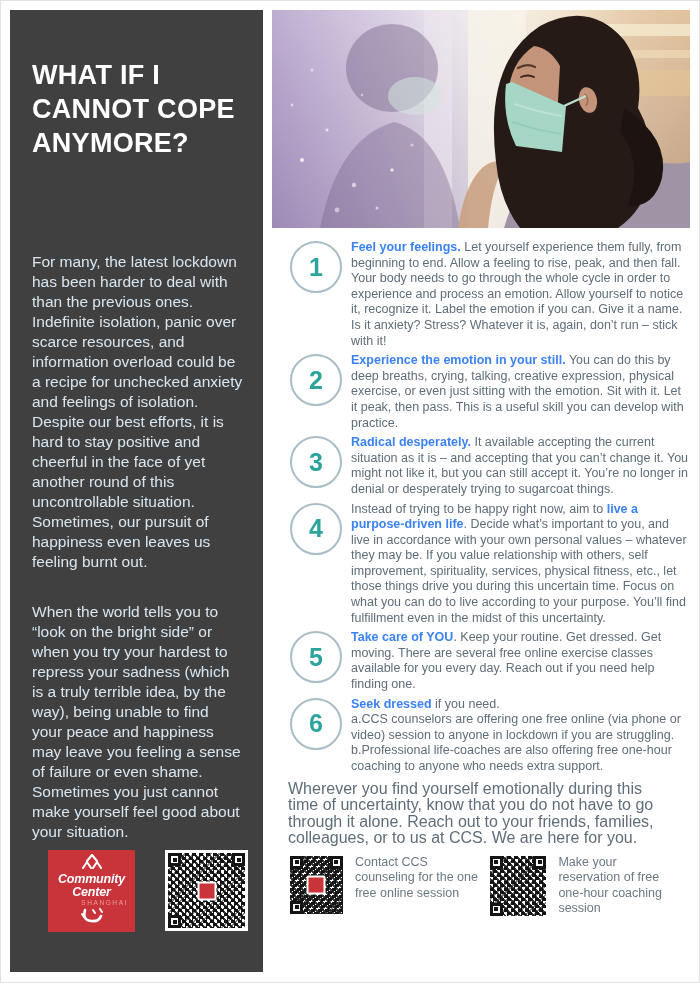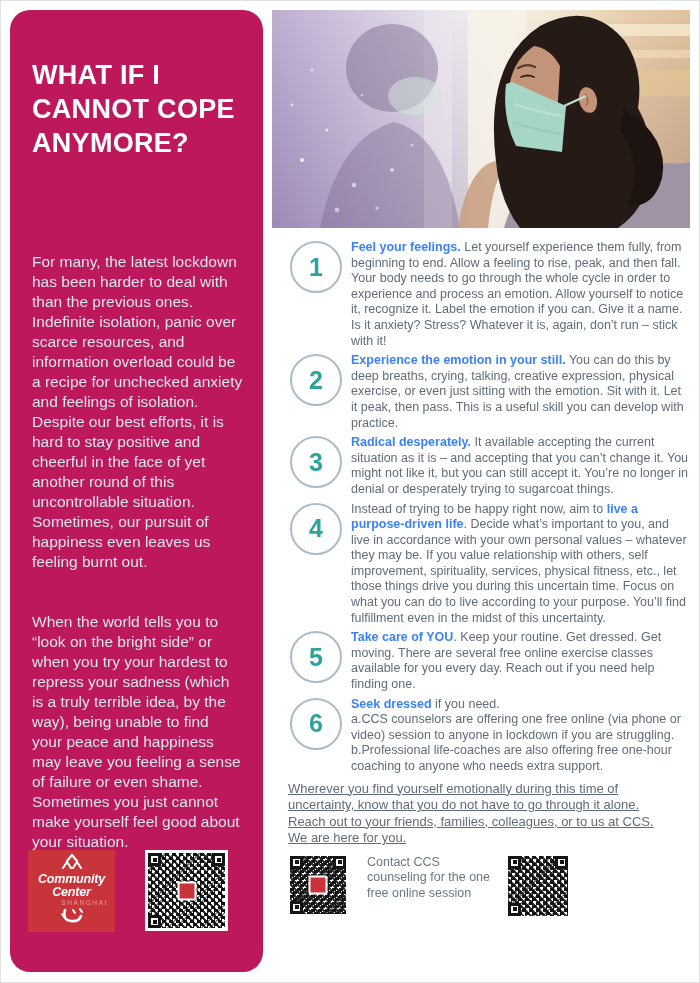--- a/index.html
+++ b/index.html
@@ -2,29 +2,29 @@
 <html><head>
 <meta charset="utf-8">
 <style>
   html,body{margin:0;padding:0;background:#fff;}
   .poster{position:relative;width:700px;height:983px;background:#ffffff;
     font-family:"Liberation Sans",sans-serif;overflow:hidden;
     outline:1px solid #e2e2e2;outline-offset:-1px;}
 
   
   .sidebar{position:absolute;left:10px;top:10px;width:253px;height:962px;
-    background:#be185d;box-sizing:border-box;padding:48px 20px 0 22px;border-radius:20px;}
+    background:#404040;box-sizing:border-box;padding:48px 20px 0 22px;}
   .title{margin:0;color:#ffffff;font-size:27px;line-height:34px;font-weight:bold;
     letter-spacing:.3px;white-space:pre-line;}
   .side-p{color:#d9e6f0;font-size:15.5px;line-height:20px;margin:0;}
   .side-p1{margin-top:92px;}
-  .side-p2{margin-top:40px;}
+  .side-p2{margin-top:30px;}
   .logo-row{position:absolute;left:18px;bottom:40px;display:flex;align-items:flex-start;}
   .cc-logo{width:87px;height:82px;background:#c8343a;display:flex;flex-direction:column;
-    align-items:center;justify-content:center;box-sizing:border-box;padding:3px 3px;}
+    align-items:center;justify-content:center;box-sizing:border-box;padding:3px 3px;margin-left:20px;}
   .cc-name{color:#ffffff;font-weight:bold;font-style:italic;font-size:12.5px;line-height:12.5px;
     white-space:pre-line;text-align:center;letter-spacing:-.2px;}
   .cc-city{color:#ee9d9a;font-size:6.5px;letter-spacing:1.6px;line-height:8px;
     align-self:flex-end;margin:1px 4px 1px 0;}
 
   
   .qr{position:relative;background:#ffffff;}
   .qr-side{width:83px;height:81px;margin-left:30px;}
   .qr .noise{position:absolute;inset:3px;
     background:
@@ -44,26 +44,26 @@
   
   .content{position:absolute;left:272px;top:240px;width:418px;}
   .intro{margin:0 0 8px 20px;width:368px;font-size:13px;line-height:19px;color:#5f6d7a;}
   .item{display:flex;margin:0 0 4px 18px;}
   .circ{flex:0 0 48px;width:48px;height:48px;border:2px solid #a9bdc8;border-radius:50%;
     display:flex;align-items:center;justify-content:center;color:#2da39d;
     font-size:25px;font-weight:bold;margin:1px 9px 0 0;box-sizing:content-box;}
   .item-text{margin:0;font-size:12.5px;line-height:15.6px;color:#5f6d7a;
     white-space:pre-line;width:340px;}
   .item-text b{color:#3b82f6;}
-  .closing{margin:6px 0 6px 16px;font-size:13px;line-height:16.5px;color:#5f6d7a;width:372px;text-decoration:underline;}
+  .closing{margin:6px 0 6px 16px;font-size:16px;line-height:16.5px;color:#5f6d7a;width:372px;}
   .qr-row{display:flex;align-items:flex-start;margin-left:15px;}
   .qr-a{width:62px;height:64px;}
   .qr-b{width:66px;height:66px;}
   .caption{font-size:12.5px;line-height:15.5px;color:#6b7885;white-space:pre-line;
-    margin:2px 8px 0 18px;width:130px;}
+    margin:2px 8px 0 9px;width:130px;}
 </style>
 </head>
 <body>
 
 <div class="poster">
 
   <aside class="sidebar">
     <h1 class="title">WHAT IF I
 CANNOT COPE
 ANYMORE?</h1>
@@ -202,16 +202,20 @@
         </div>
       <div class="caption">Contact CCS
 counseling for the one
 free online session</div>
       <div class="qr qr-b">
           <div class="noise"></div>
           <div class="fp tl"></div>
           <div class="fp tr"></div>
           <div class="fp bl"></div>
         </div>
+      <div class="caption">Make your
+reservation of free
+one-hour coaching
+session</div>
     </div>
   </main>
 
 </div>
 
 </body></html>

